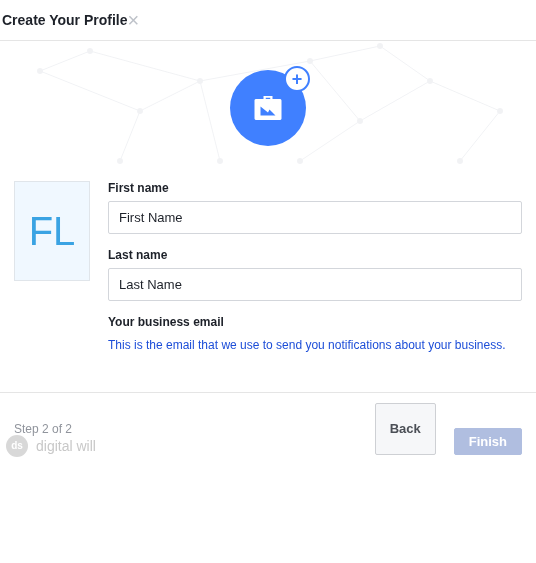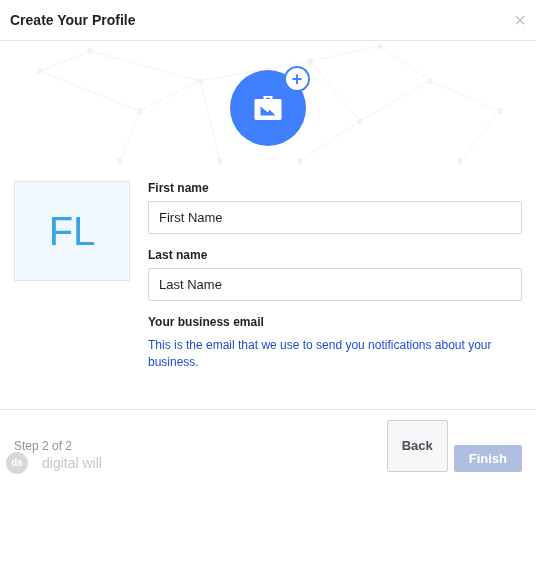--- a/index.html
+++ b/index.html
@@ -4,23 +4,22 @@
 <style>
   * { box-sizing: border-box; margin: 0; padding: 0; }
   body {
     font-family: -apple-system, BlinkMacSystemFont, "Segoe UI", Helvetica, Arial, sans-serif;
     background: #fff;
     width: 536px;
     color: #1d2129;
   }
   .header {
     display: flex;
-    justify-content: space-between;
-    align-items: center;
-    padding: 10px 10px;
+    align-items: center;
+    padding: 10px 2px;
     border-bottom: 1px solid #e5e5e5;
   }
   .header h1 {
     font-size: 14px;
     font-weight: 700;
     color: #1d2129;
   }
   .close-btn {
     color: #bec2c9;
     font-size: 20px;
@@ -75,21 +74,21 @@
     font-size: 14px;
     color: #1d2129;
     line-height: 1.4;
   }
   .form-area {
     display: flex;
     padding: 10px 14px 24px;
     gap: 18px;
   }
   .avatar-box {
-    width: 116px;
+    width: 76px;
     height: 100px;
     border: 1px solid #e0e5ea;
     background: #f0f8ff;
     display: flex;
     align-items: center;
     justify-content: center;
     color: #3aa3e3;
     font-size: 40px;
     font-weight: 300;
     flex-shrink: 0;
@@ -125,21 +124,21 @@
     display: flex;
     justify-content: space-between;
     align-items: center;
     padding: 10px 14px;
     border-top: 1px solid #e5e5e5;
   }
   .step-text {
     font-size: 12px;
     color: #90949c;
   }
-  .footer-buttons { display: flex; gap: 6px; }
+  .footer-buttons { display: flex; gap: 18px; }
   .btn {
     padding: 5px 14px;
     font-size: 13px;
     font-weight: 600;
     border-radius: 2px;
     border: 1px solid;
     cursor: pointer;
   }
   .btn-back {
     background: #f6f7f9;
@@ -151,21 +150,21 @@
     border-color: #b0bee0;
     color: #fff;
     margin-top: 25px;
   }
   .watermark {
     position: absolute;
     left: 6px;
     bottom: 8px;
     display: flex;
     align-items: center;
-    gap: 14px;
+    gap: 8px;
     color: #c8c8c8;
     font-size: 14px;
     font-weight: 300;
     pointer-events: none;
   }
   .watermark-circle {
     width: 22px;
     height: 22px;
     border-radius: 50%;
     background: #d8d8d8;

